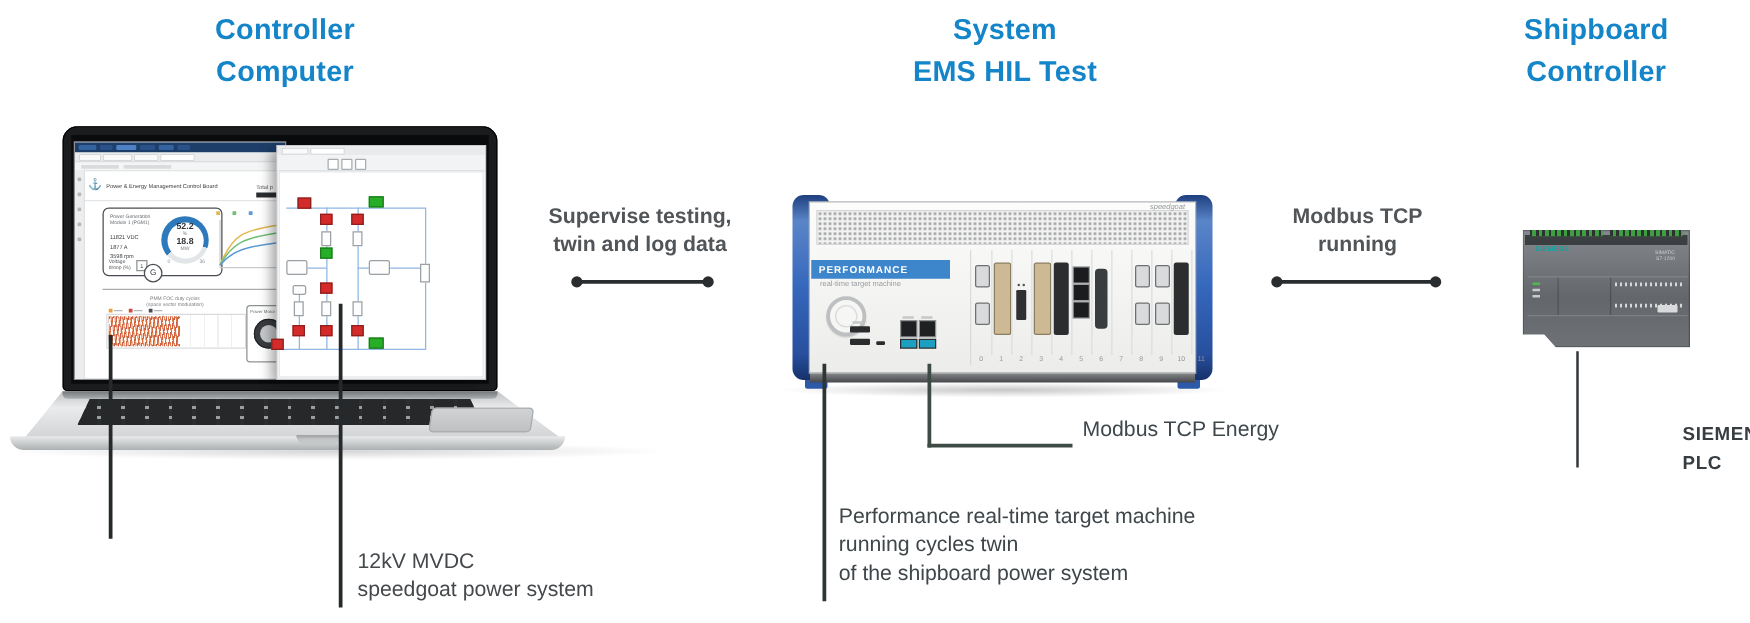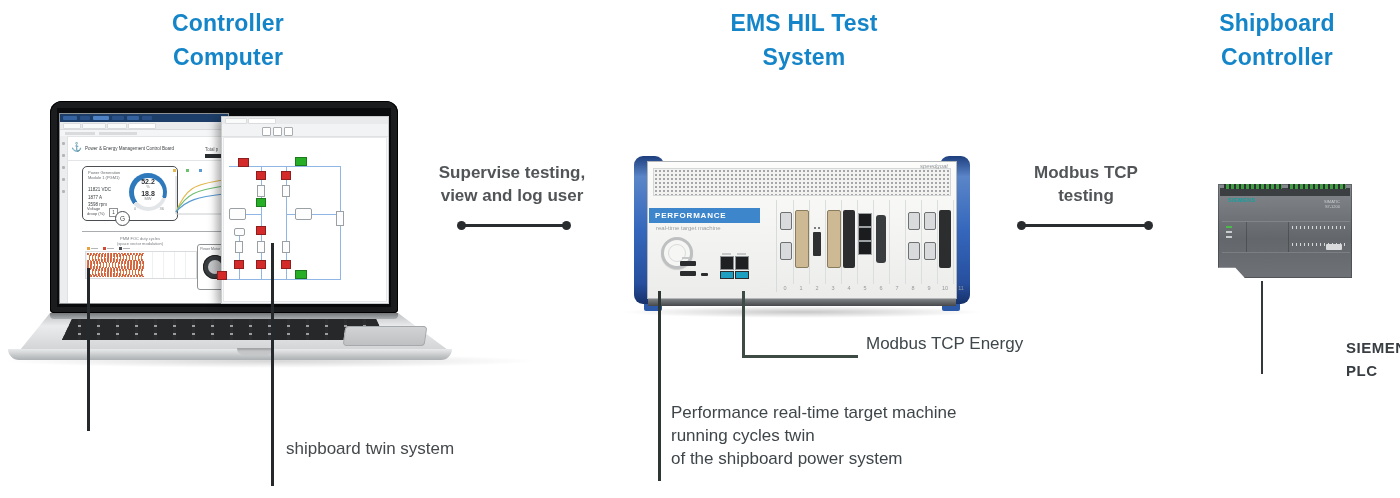--- a/index.html
+++ b/index.html
@@ -151,22 +151,22 @@
 </head>
 <body>
 
 <div id="stage">
 
   <div class="col-title" style="left:103px;">
     <div>Controller</div>
     <div>Computer</div>
   </div>
   <div class="col-title" style="left:679px;">
+    <div>System</div>
     <div>EMS HIL Test</div>
-    <div>System</div>
   </div>
   <div class="col-title" style="left:1152px;">
     <div>Shipboard</div>
     <div>Controller</div>
   </div>
 
   <div>
     <div id="laptop-shadow"></div>
     <div id="screen"></div>
     <div id="display"></div>
@@ -315,21 +315,21 @@
           <div class="ckt-block" style="left: 32px; top: 122px; width: 10px; height: 9px; background: rgb(212, 42, 42); border: 1px solid rgb(142, 31, 31);"></div>
           <div class="ckt-block" style="left: 57px; top: 122px; width: 10px; height: 9px; background: rgb(212, 42, 42); border: 1px solid rgb(142, 31, 31);"></div>
           <div class="ckt-block" style="left: -7px; top: 133px; width: 10px; height: 9px; background: rgb(212, 42, 42); border: 1px solid rgb(142, 31, 31);"></div>
           <div class="ckt-block" style="left: 71px; top: 132px; width: 12px; height: 9px; background: rgb(39, 174, 39); border: 1px solid rgb(28, 122, 28);"></div>
         </div>
     </div>
   </div>
 
   <div class="conn-label" style="left:407px;top:161px;">
     <div>Supervise testing,</div>
-    <div>view and log user</div>
+    <div>twin and log data</div>
   </div>
   <div class="conn-line" style="left:462px;top:224px;width:104px;"></div>
   <div class="conn-dot" style="left:457px;top:221px;"></div>
   <div class="conn-dot" style="left:562px;top:221px;"></div>
 
   <div id="device-shadow"></div>
   <div id="device">
     <div class="foot" style="left:10px;"></div>
     <div class="foot" style="left:308px;"></div>
     <div class="handle" style="left:0;"></div>
@@ -395,21 +395,21 @@
           <div style="position: absolute; left: 160px; top: 85px; width: 16px; text-align: center; font-size: 5.5px; color: rgb(150, 153, 155);">10</div>
           <div style="position: absolute; left: 162px; top: 10px; width: 12px; height: 58px; background: rgb(43, 45, 47); border-radius: 2px;"></div>
           <div style="position: absolute; left: 176px; top: 0px; width: 1px; height: 84px; background: rgb(220, 221, 222);"></div>
           <div style="position: absolute; left: 176px; top: 85px; width: 16px; text-align: center; font-size: 5.5px; color: rgb(150, 153, 155);">11</div>
         </div>
     </div>
   </div>
 
   <div class="conn-label" style="left:981px;top:161px;">
     <div>Modbus TCP</div>
-    <div>testing</div>
+    <div>running</div>
   </div>
   <div class="conn-line" style="left:1022px;top:224px;width:126px;"></div>
   <div class="conn-dot" style="left:1017px;top:221px;"></div>
   <div class="conn-dot" style="left:1144px;top:221px;"></div>
 
   <div id="plc">
     <div id="plc-body">
       <div class="plc-dark-strip"></div>
       <div class="plc-term" style="left:6px;width:58px;"></div>
       <div class="plc-term" style="left:70px;width:58px;"></div>
@@ -432,21 +432,22 @@
   </div>
 
   <div class="callout-line" style="left:87px;top:268px;width:3px;height:163px;"></div>
   <div class="callout-line" style="left:271px;top:243px;width:3px;height:243px;"></div>
   <div class="callout-line" style="left:658px;top:291px;width:3px;height:190px;background:#2E3633;"></div>
   <div class="callout-line" style="left:742px;top:291px;width:3px;height:67px;background:#3E4A44;"></div>
   <div class="callout-line" style="left:742px;top:355px;width:116px;height:3px;background:#3E4A44;"></div>
   <div class="callout-line" style="left:1261px;top:281px;width:2px;height:93px;background:#33383B;"></div>
 
   <div class="callout" style="left:286px;top:437px;">
-    <div>shipboard twin system</div>
+    <div>12kV MVDC</div>
+    <div>speedgoat power system</div>
   </div>
   <div class="callout" style="left:866px;top:330px;line-height:28px;color:#3E474B;">
     <div>Modbus TCP Energy</div>
   </div>
   <div class="callout" style="left:671px;top:401px;color:#3F464A;">
     <div>Performance real-time target machine</div>
     <div>running cycles twin</div>
     <div>of the shipboard power system</div>
   </div>
   <div class="callout" style="left:1346px;top:336px;font-size:15px;font-weight:600;color:#383D41;letter-spacing:.5px;">SIEMENS PLC</div>

